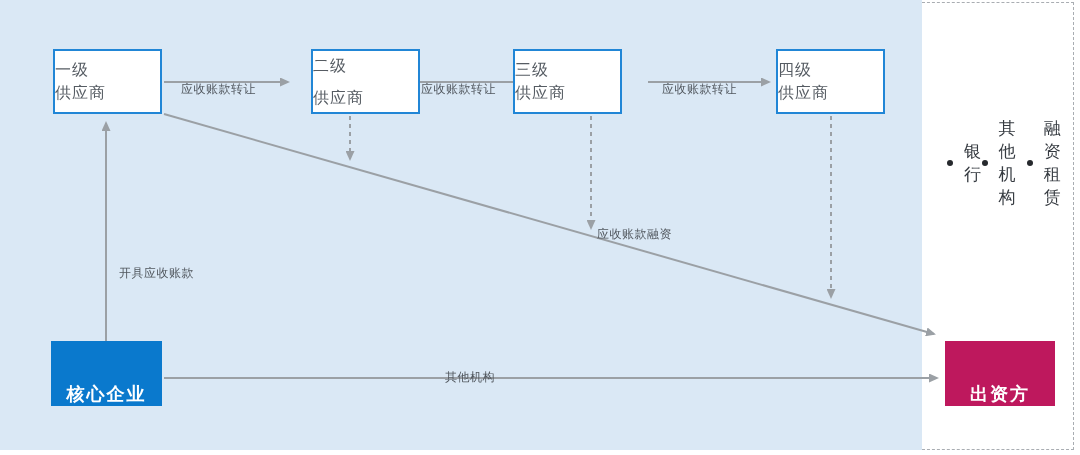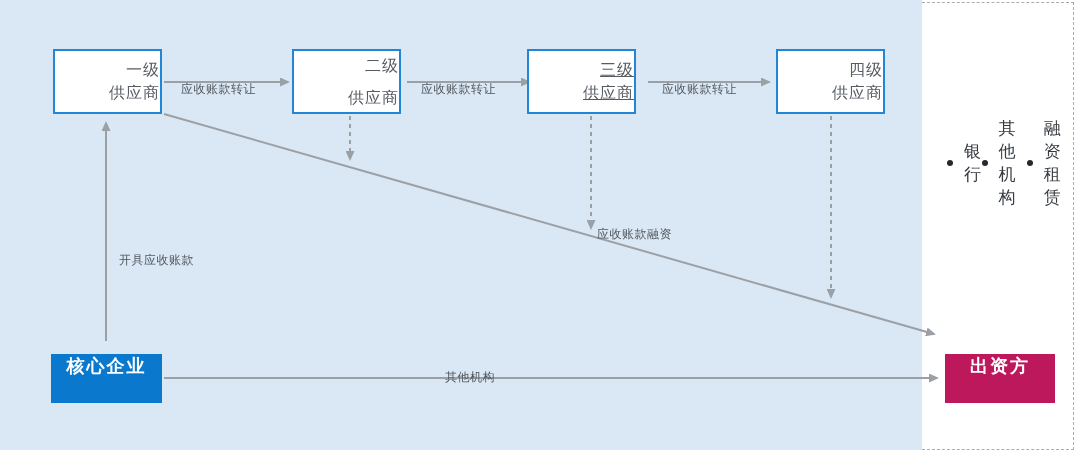--- a/index.html
+++ b/index.html
@@ -18,38 +18,38 @@
     position:absolute;left:922px;top:2px;width:152px;height:448px;
     background:#ffffff;
     border-top:1px dashed #a9adb2;
     border-right:1px dashed #a9adb2;
     border-bottom:1px dashed #a9adb2;
     box-sizing:border-box;
   }
   .supplier-box{
     position:absolute;top:49px;width:109px;height:65px;
     background:#ffffff;border:2px solid #2186d6;box-sizing:border-box;
-    display:flex;flex-direction:column;align-items:flex-end;justify-content:center;
+    display:flex;flex-direction:column;align-items:flex-start;justify-content:center;
     gap:7px;color:#565c63;font-size:16px;line-height:1;letter-spacing:1px;
   }
   .solid-node{
-    position:absolute;top:354px;height:49px;
-    display:flex;align-items:flex-start;justify-content:center;
+    position:absolute;top:341px;height:65px;
+    display:flex;align-items:flex-end;justify-content:center;
     color:#ffffff;font-size:18px;font-weight:bold;letter-spacing:2px;
   }
   #core-node{left:51px;width:111px;background:#0a79cd;}
   #funder-node{left:945px;width:110px;background:#be185d;}
   .flow-label{
     position:absolute;color:#51575e;font-size:12px;line-height:1;
     letter-spacing:0.5px;white-space:nowrap;margin-top:28px;
   }
   #transfer-label-1{left:181px;top:55px;}
   #transfer-label-2{left:421px;top:55px;}
   #transfer-label-3{left:662px;top:55px;}
-  #issue-label{left:119px;top:226px;}
+  #issue-label{left:119px;top:240px;font-family:Liberation Mono, monospace;}
   #financing-label{left:597px;top:200px;}
   #repay-label{left:445px;top:343px;}
   svg.arrows{position:absolute;left:0;top:0;width:1080px;height:455px;pointer-events:none;}
   .institution-list{
     position:absolute;left:947px;top:145px;width:125px;
     display:flex;flex-direction:row;
   }
   .institution-item{
     display:flex;align-items:center;height:35px;
     color:#363b41;font-size:17px;letter-spacing:0.5px;
@@ -82,25 +82,25 @@
     <line x1="164" y1="114" x2="934" y2="334" stroke="#9ba0a5" stroke-width="2" marker-end="url(#arrowhead)"></line>
     <line x1="350" y1="116" x2="350" y2="159" stroke="#9ba0a5" stroke-width="2" stroke-dasharray="4 4" marker-end="url(#arrowhead)"></line>
     <line x1="591" y1="116" x2="591" y2="228" stroke="#9ba0a5" stroke-width="2" stroke-dasharray="4 4" marker-end="url(#arrowhead)"></line>
     <line x1="831" y1="116" x2="831" y2="297" stroke="#9ba0a5" stroke-width="2" stroke-dasharray="4 4" marker-end="url(#arrowhead)"></line>
   </svg>
 
   <div class="supplier-box" style="left:53px;">
     <span>一级</span>
     <span>供应商</span>
   </div>
-  <div class="supplier-box" style="left:292px;gap:16px;">
+  <div class="supplier-box" style="left:311px;gap:16px;">
     <span>二级</span>
     <span>供应商</span>
   </div>
-  <div class="supplier-box" style="left:527px;text-decoration:underline;">
+  <div class="supplier-box" style="left:513px;">
     <span>三级</span>
     <span>供应商</span>
   </div>
   <div class="supplier-box" style="left:776px;">
     <span>四级</span>
     <span>供应商</span>
   </div>
 
   <div id="transfer-label-1" class="flow-label">应收账款转让</div>
   <div id="transfer-label-2" class="flow-label">应收账款转让</div>

